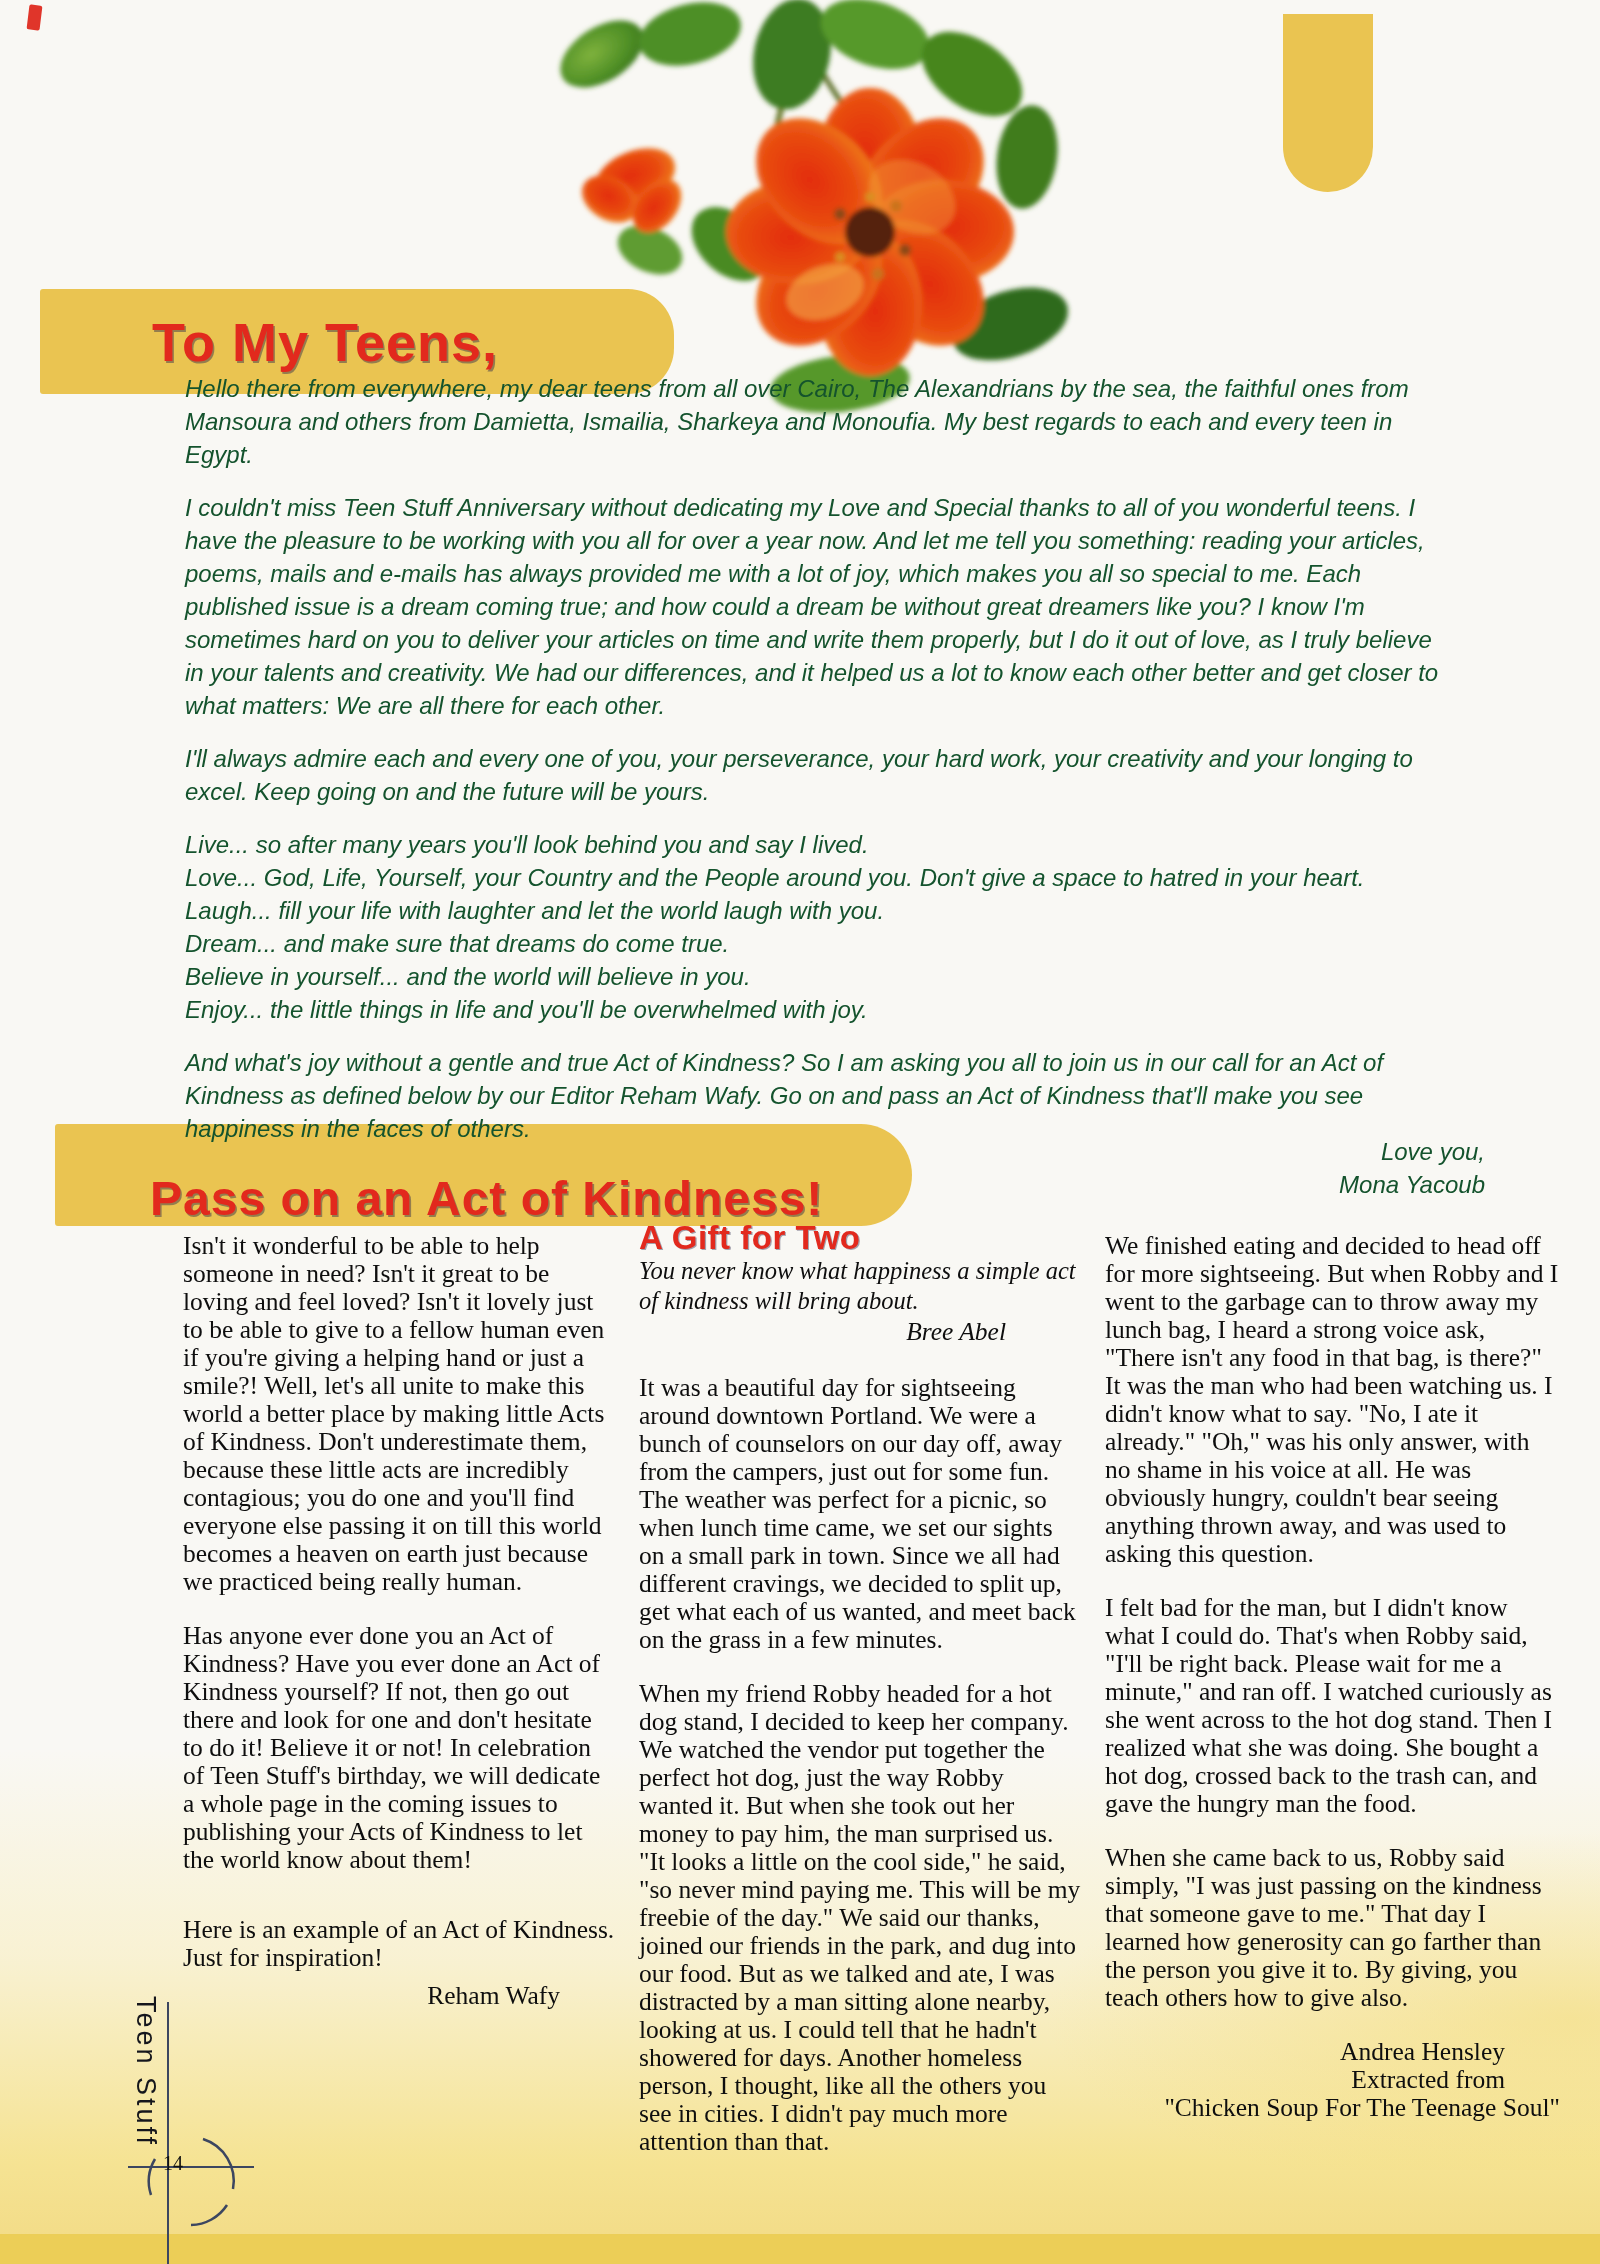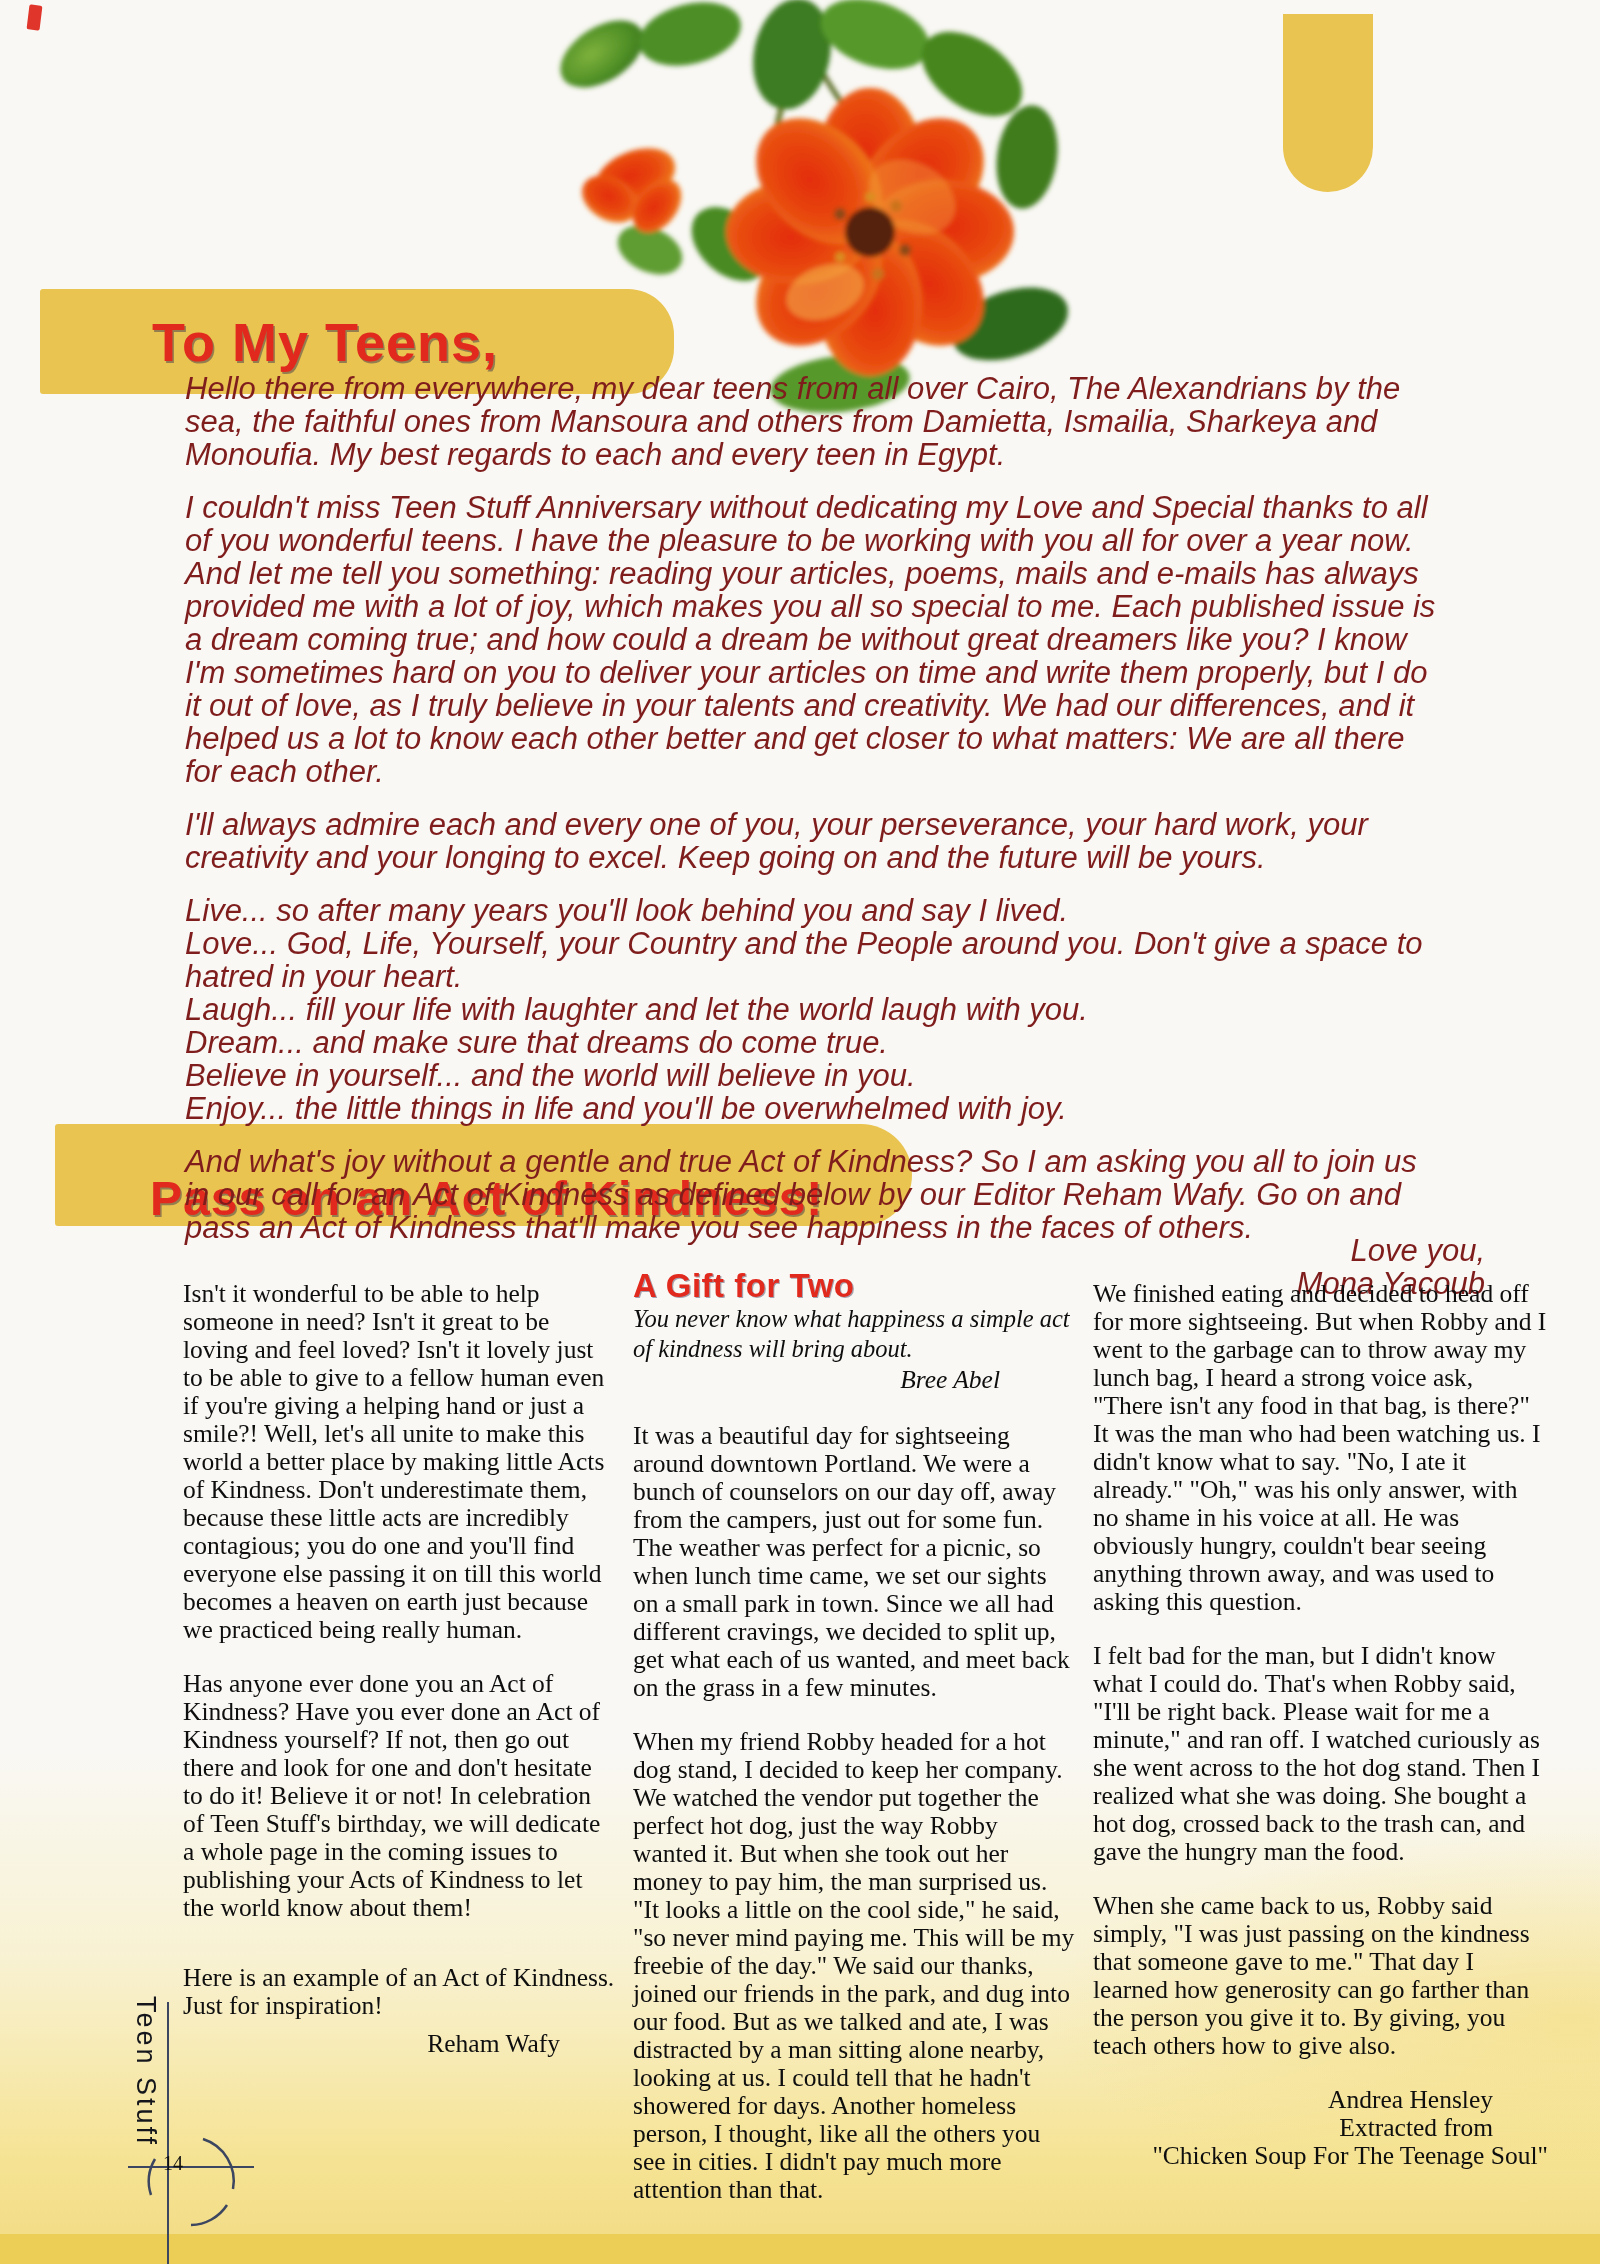--- a/index.html
+++ b/index.html
@@ -51,31 +51,31 @@
     left:40px; top:289px; width:522px; height:105px;
     border-radius:3px 46px 46px 3px; padding-left:112px; font-size:54px;
   }
   .banner-2 {
     left:55px; top:1124px; width:762px; height:102px;
     border-radius:3px 52px 52px 3px; padding-left:95px; font-size:48px;align-items:flex-end;
   }
 
   .letter {
     left:185px; top:372px; width:1255px; z-index:3;
-    font-style:italic; font-size:31px; line-height:33px; color:#7f1d1d;
+    font-style:italic; font-size:24px; line-height:33px; color:#14532d;
   }
   .letter p, .letter .pgroup { margin:0 0 20px 0; }
   .letter .pgroup div { margin:0; }
   .signature {
     text-align:right; margin:-30px -45px 0 0;
   }
 
   .cols {
-    left:183px; top:1280px; width:1365px; z-index:3;
-    display:grid; grid-template-columns:432px 442px 455px; column-gap:18px;
+    left:183px; top:1232px; width:1365px; z-index:3;
+    display:grid; grid-template-columns:432px 442px 455px; column-gap:24px;
     font-family:"Liberation Serif", serif;
     font-size:25.5px; line-height:28px; color:#0e0e0e;
   }
   .cols p { margin:0 0 26px 0; }
   .mt-lg { margin-top:42px !important; }
   .byline { text-align:right; }
   .byline-1 { padding-right:55px; margin-top:-16px; }
   .story-title {
     font-family:"Liberation Sans", sans-serif; font-weight:800;
     font-size:33px; color:#e2291d; letter-spacing:0.5px;

